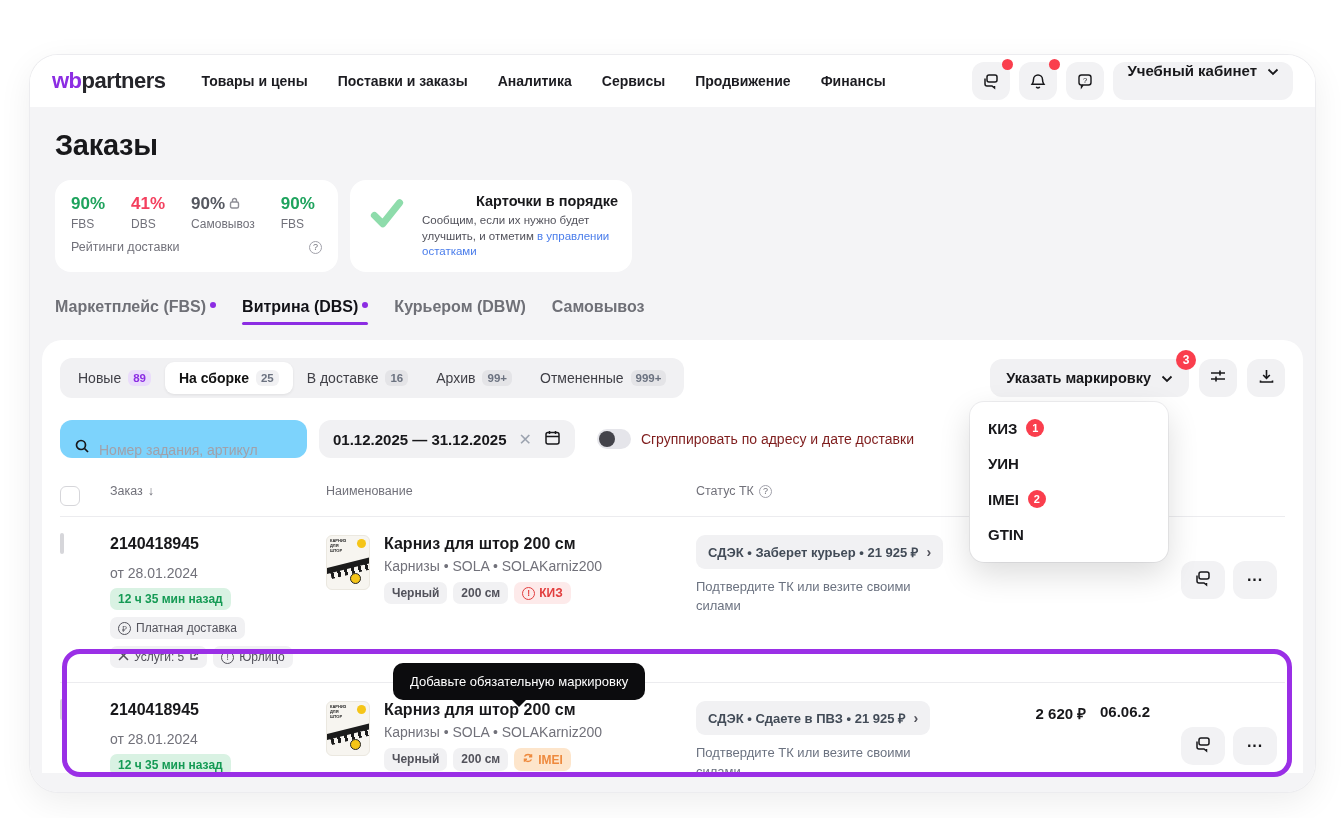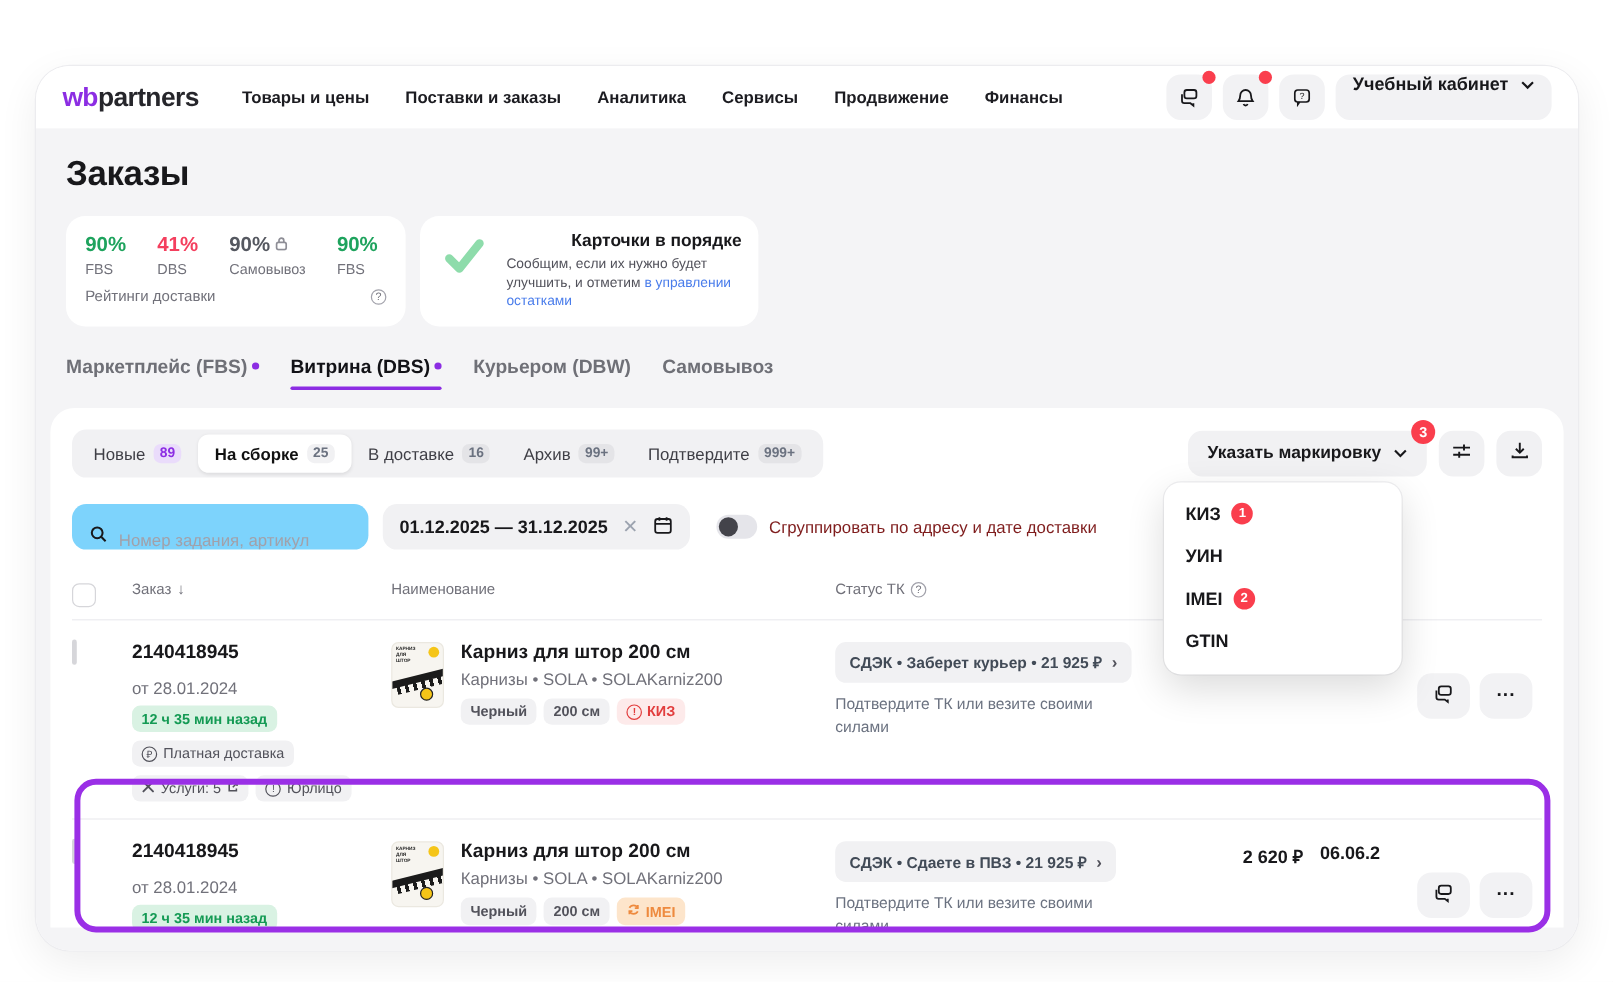--- a/index.html
+++ b/index.html
@@ -246,21 +246,21 @@
               </div>
           <div class="chip">
                 <span>В доставке</span>
                 <span class="cnt">16</span>
               </div>
           <div class="chip">
                 <span>Архив</span>
                 <span class="cnt">99+</span>
               </div>
           <div class="chip">
-                <span>Подтвердите</span>
+                <span>Отмененные</span>
                 <span class="cnt">999+</span>
               </div>
         </div>
         <div class="toolbar-right">
           <div class="mark-btn">
             <span>Указать маркировку</span>
             <span><svg width="12" height="8" viewBox="0 0 12 8" fill="none" stroke="#18181b" stroke-width="1.8">
                     <path d="M1.5 1.5 L6 6 L10.5 1.5"></path>
                   </svg></span>
             <span class="mark-badge">3</span>
@@ -470,16 +470,17 @@
         </div>
     <div class="dd-item">
           <span>IMEI</span>
           <span class="dd-cnt">2</span>
         </div>
     <div class="dd-item">
           <span>GTIN</span>
         </div>
   </div>
 
+  <div class="tooltip">Добавьте обязательную маркировку</div>
   <div class="hl-box"></div>
 
 </div>
 </div>
 
 </body></html>

